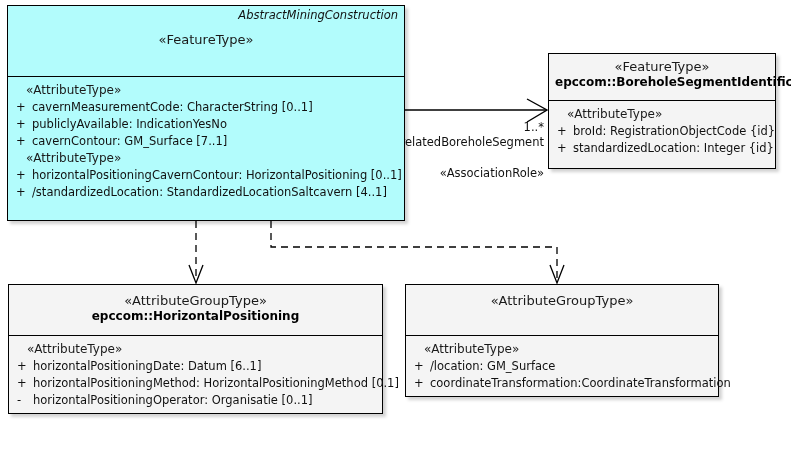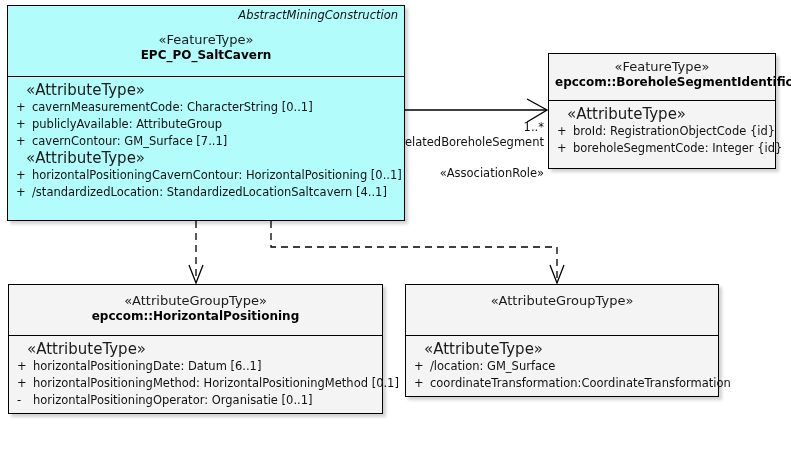--- a/index.html
+++ b/index.html
@@ -54,21 +54,21 @@
     right: 6px;
     top: 2px;
     font-size: 11.5px;
     font-style: italic;
     color: #111111;
     white-space: nowrap;
   }
 
   
   .group-label {
-    font-size: 15px;
+    font-size: 12px;
     color: #1a1a1a;
     line-height: 17px;
     padding-left: 14px;
     white-space: nowrap;
   }
   .attr-row {
     display: flex;
     font-size: 11.5px;
     color: #111111;
     line-height: 17px;
@@ -157,31 +157,30 @@
   </svg>
 
   <div class="assoc-label" style="left:300px; top:120px; width:244px;">1..*</div>
   <div class="assoc-label" style="left:300px; top:135px; width:244px;">+relatedBoreholeSegment</div>
   <div class="assoc-label" style="left:300px; top:166px; width:244px;">«AssociationRole»</div>
 
   <div class="uml-class" id="class-saltcavern">
     <div class="header">
       <div class="pkg-label">AbstractMiningConstruction</div>
       <div class="stereotype">«FeatureType»</div>
-      <div class="classname">EPC_PO_SaltCavern</div>
     </div>
     <div class="body">
       <div class="group-label">«AttributeType»</div>
       <div class="attr-row">
         <span class="attr-vis">+</span>
         <span class="attr-text">cavernMeasurementCode: CharacterString [0..1]</span>
       </div>
       <div class="attr-row">
         <span class="attr-vis">+</span>
-        <span class="attr-text">publiclyAvailable: AttributeGroup</span>
+        <span class="attr-text">publiclyAvailable: IndicationYesNo</span>
       </div>
       <div class="attr-row">
         <span class="attr-vis">+</span>
         <span class="attr-text">cavernContour: GM_Surface [7..1]</span>
       </div>
       <div class="group-label">«AttributeType»</div>
       <div class="attr-row">
         <span class="attr-vis">+</span>
         <span class="attr-text">horizontalPositioningCavernContour: HorizontalPositioning [0..1]</span>
       </div>
@@ -198,21 +197,21 @@
       <div class="classname">epccom::BoreholeSegmentIdentification</div>
     </div>
     <div class="body">
       <div class="group-label">«AttributeType»</div>
       <div class="attr-row">
         <span class="attr-vis">+</span>
         <span class="attr-text">broId: RegistrationObjectCode {id}</span>
       </div>
       <div class="attr-row">
         <span class="attr-vis">+</span>
-        <span class="attr-text">boreholeSegmentCode: Integer {id}</span>
+        <span class="attr-text">standardizedLocation: Integer {id}</span>
       </div>
     </div>
   </div>
 
   <div class="uml-class" id="class-horizontalpositioning">
     <div class="header">
       <div class="stereotype">«AttributeGroupType»</div>
       <div class="classname">epccom::HorizontalPositioning</div>
     </div>
     <div class="body">

